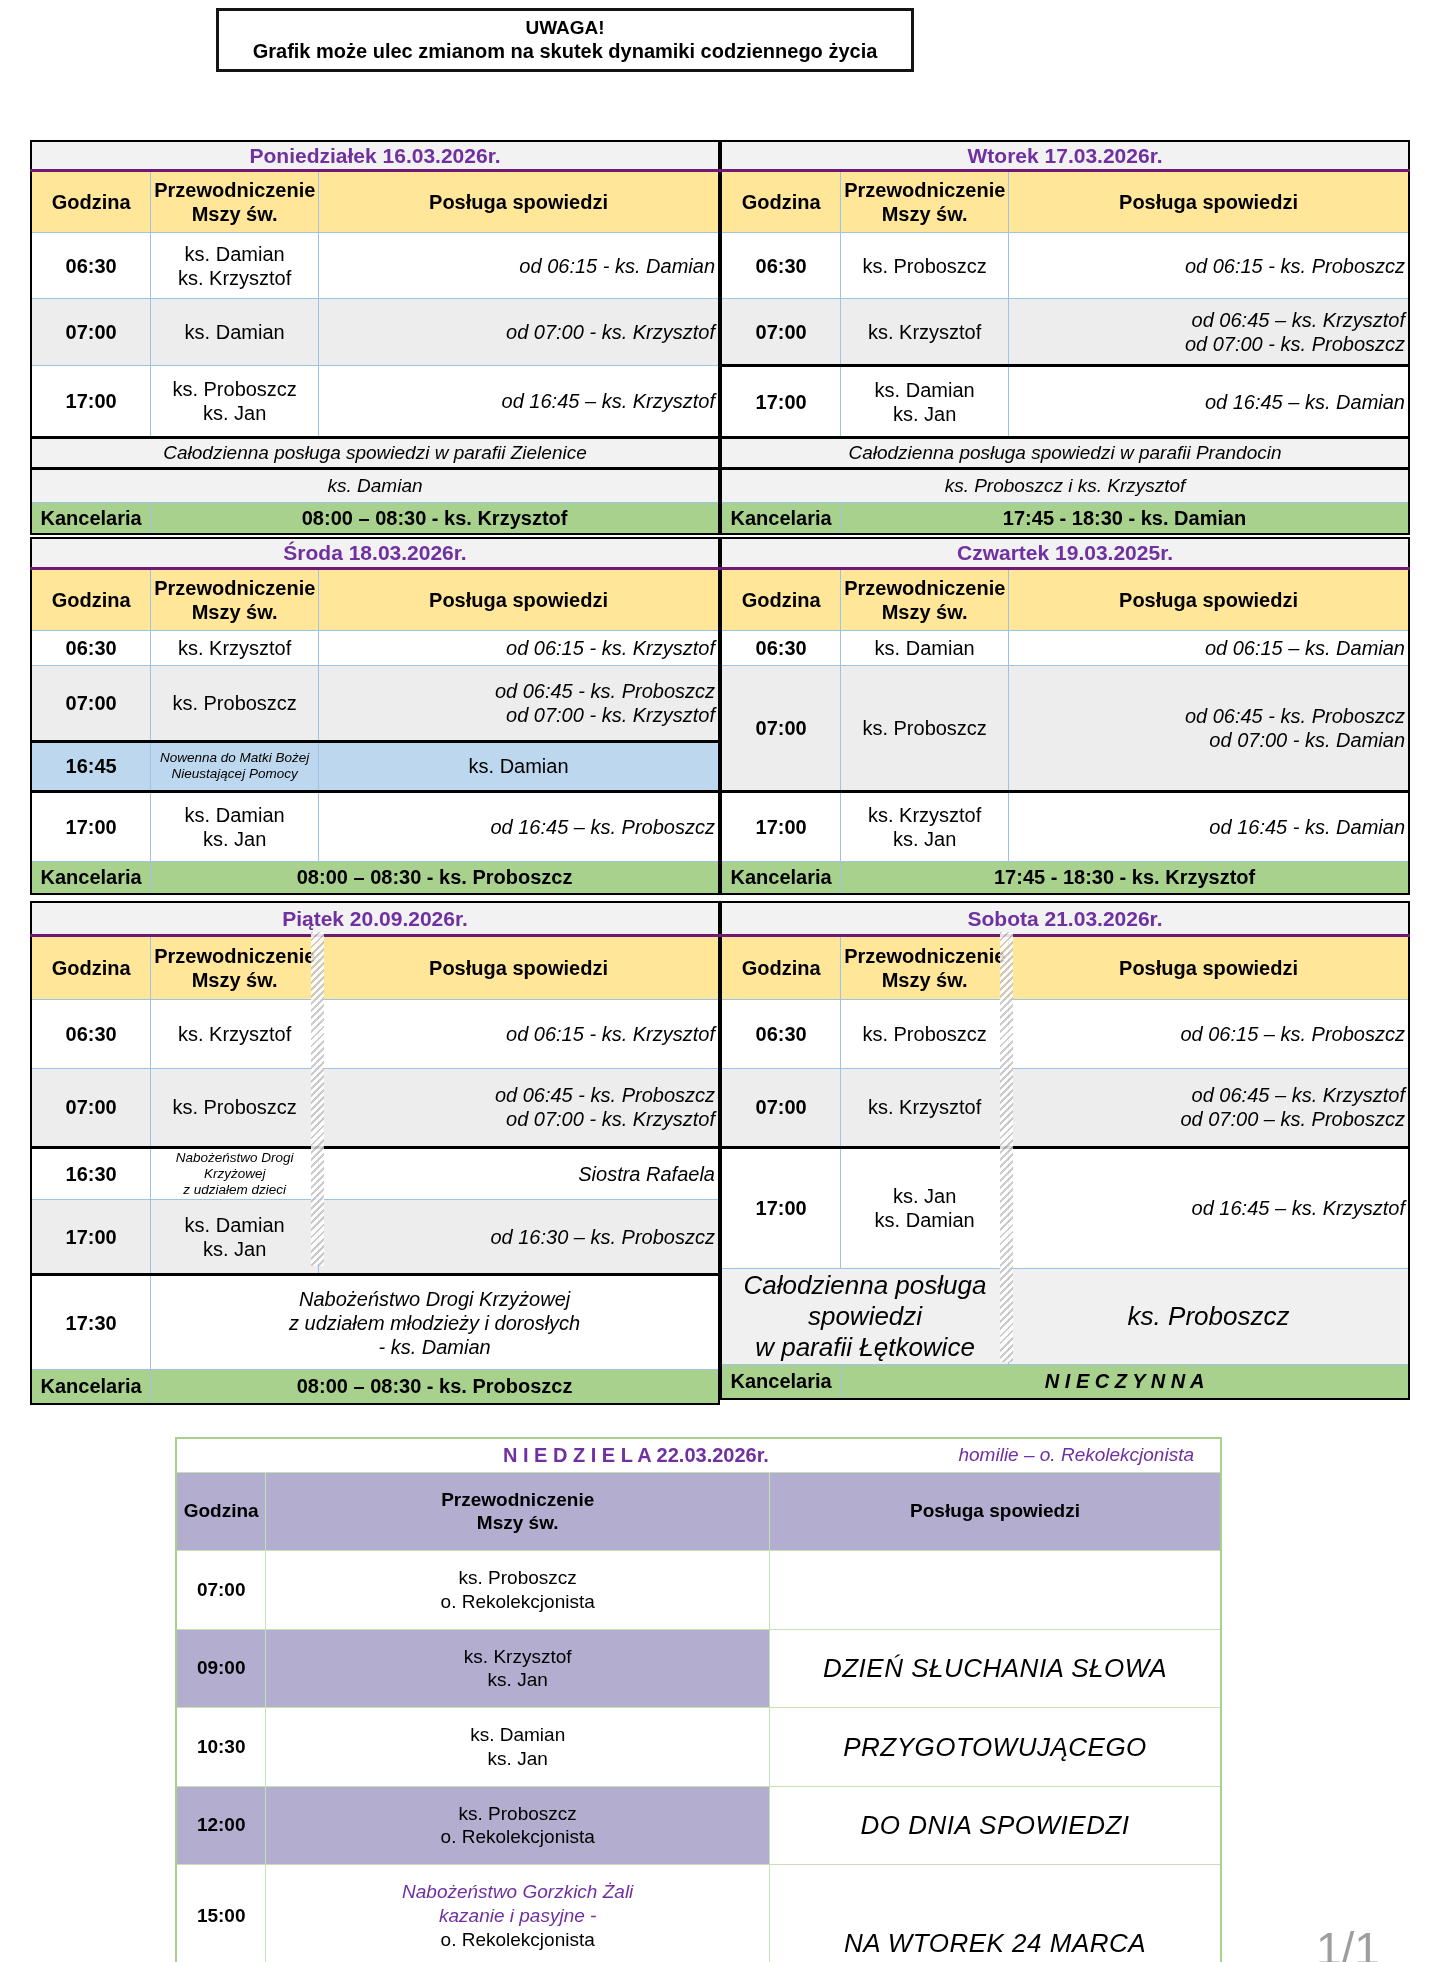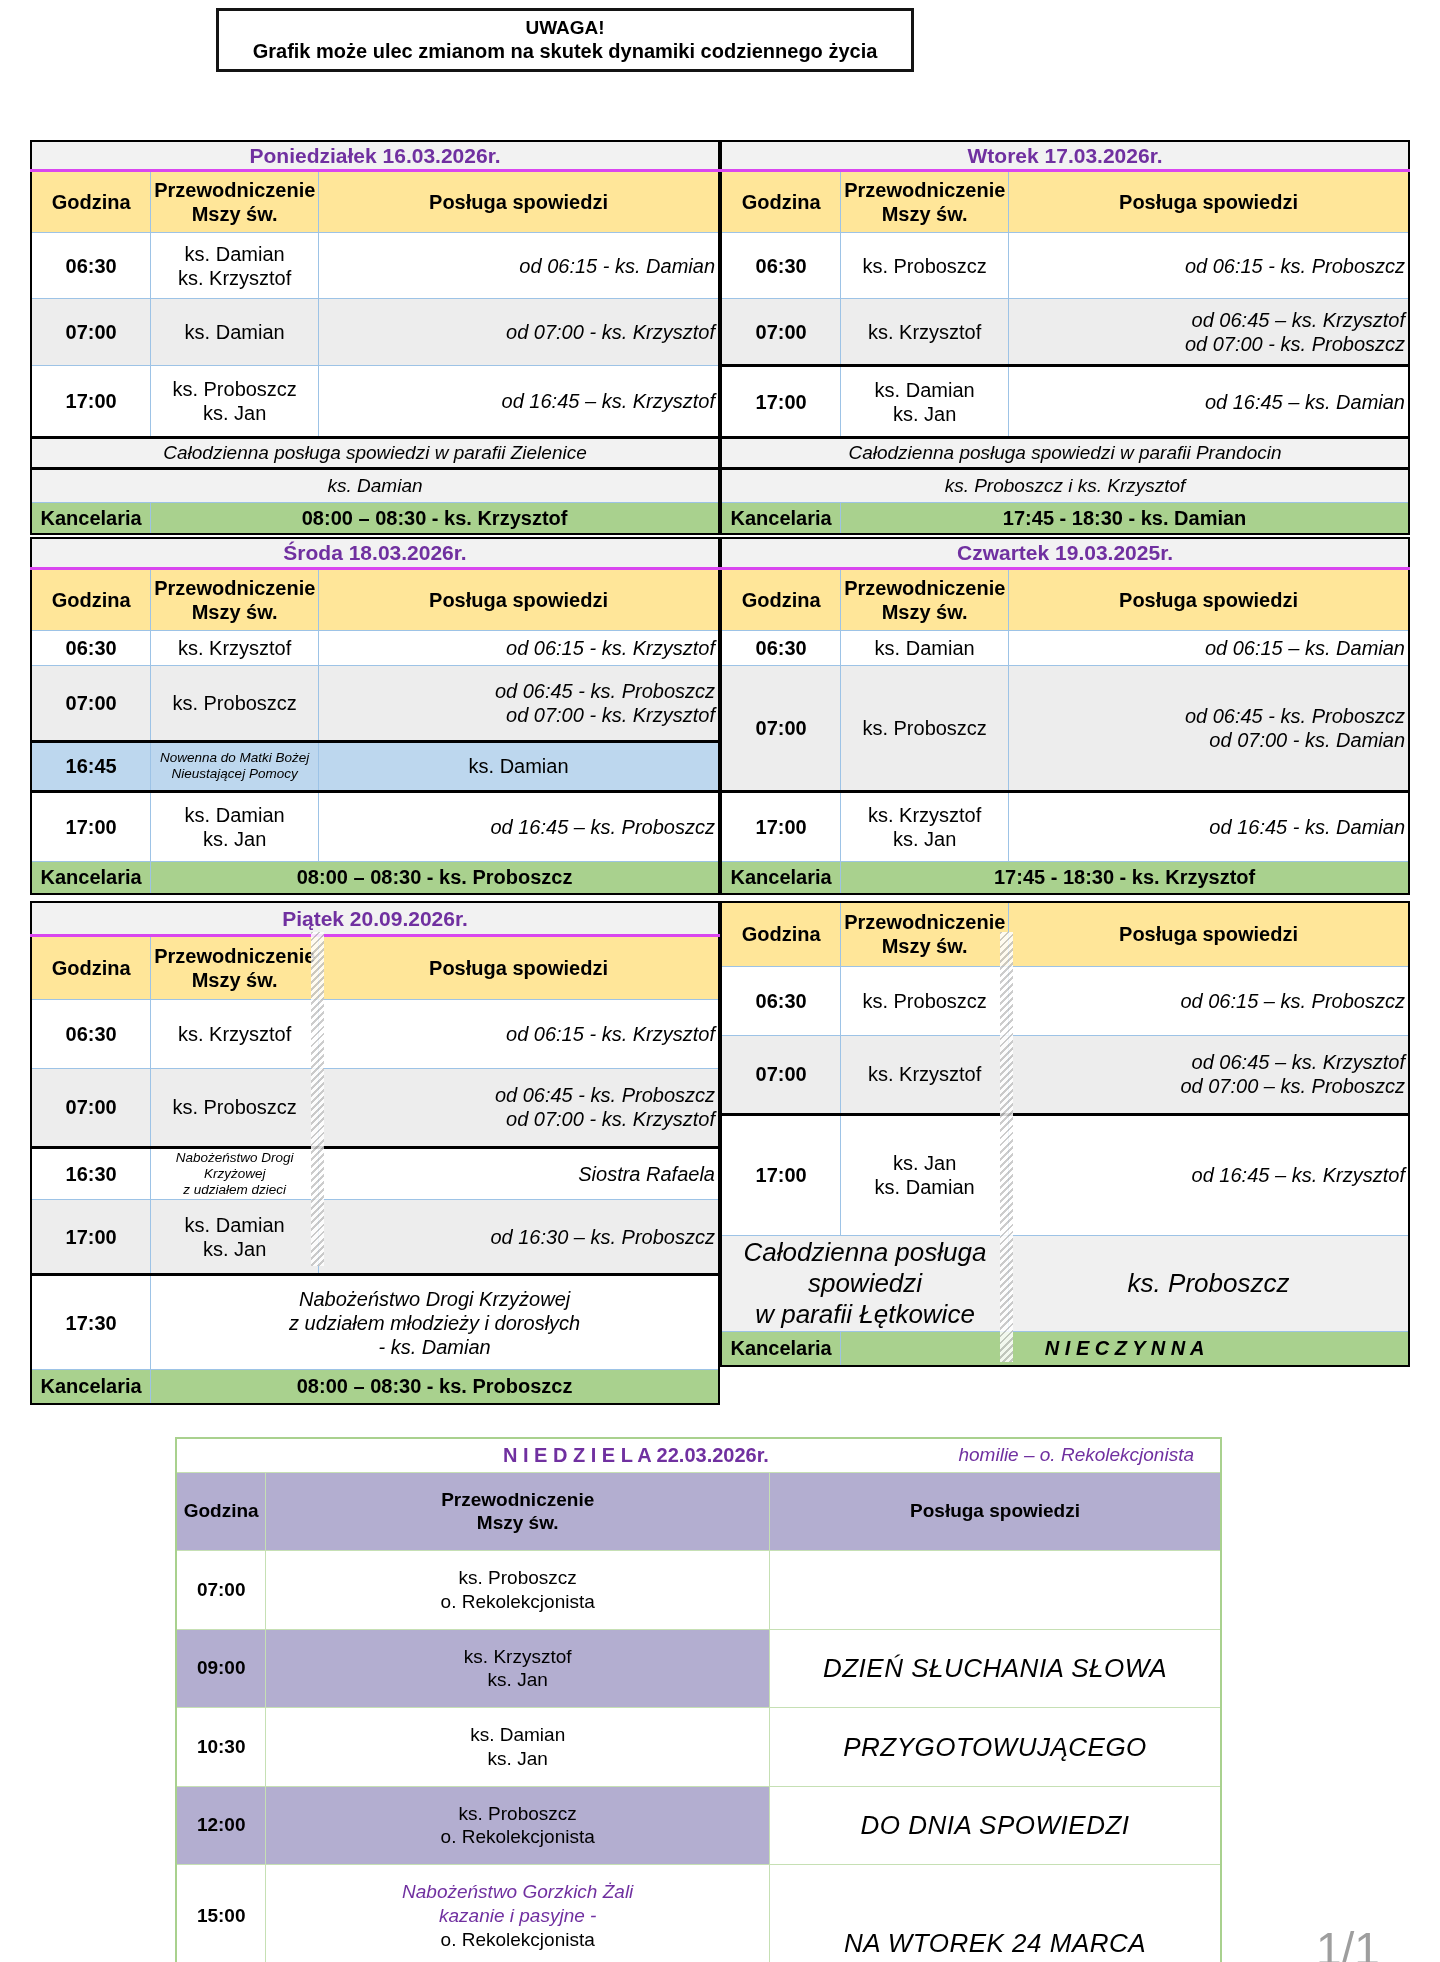--- a/index.html
+++ b/index.html
@@ -12,21 +12,21 @@
   #notice .l1{font-weight:700;font-size:19px;}
   #notice .l2{font-weight:700;font-size:20px;}
 
   
   table{position:absolute;border-collapse:collapse;table-layout:fixed;background:#fff;}
   .day-table{width:690px;border:2.5px solid #000;}
   .day-table td{border:1px solid #9DC3E6;text-align:center;vertical-align:middle;
                 font-size:20px;line-height:1.2;padding:1px 3px;overflow:hidden;}
   .day-table col.c1{width:17.4%}
   .day-table col.c2{width:24.4%}
-  tr.title td{background:#F2F2F2;color:#7030A0;font-weight:700;font-size:21px;border-bottom:3px solid #d946ef;}
+  tr.title td{background:#F2F2F2;color:#7030A0;font-weight:700;font-size:21px;border-bottom:3px solid #701a75;}
   tr.head td{background:#FFE699;font-weight:700;}
   .pre{white-space:pre-line;}
   td.time{font-weight:700;}
   td.conf{font-style:italic;text-align:right;}
   tr.gray td{background:#EDEDED;}
   tr.blue td{background:#BDD7EE;}
   tr.thick td{border-top:3px solid #000;}
   tr.allday td{background:#F2F2F2;font-style:italic;font-size:19px;}
   tr.allday-sat td{background:#F0F0F0;font-style:italic;font-size:26px;}
   tr.kanc td{background:#A9D18E;font-weight:700;}
@@ -299,20 +299,23 @@
 </tbody>
   </table>
 
 <table class="day-table" style="left:720px;top:901px;">
   <colgroup>
       <col class="c1">
       <col class="c2">
       <col>
     </colgroup>
   <tbody>
+      <tr class="title" style="height:33px">
+    <td colspan="3">Sobota 21.03.2026r.</td>
+      </tr>
   <tr class="head" style="height:64px">
     <td>Godzina</td>
     <td class="pre">Przewodniczenie
 Mszy św.</td>
     <td>Posługa spowiedzi</td>
       </tr>
   <tr style="height:69px">
     <td class="time">06:30</td>
     <td class="pre">ks. Proboszcz</td>
     <td class="conf pre">od 06:15 – ks. Proboszcz</td>

